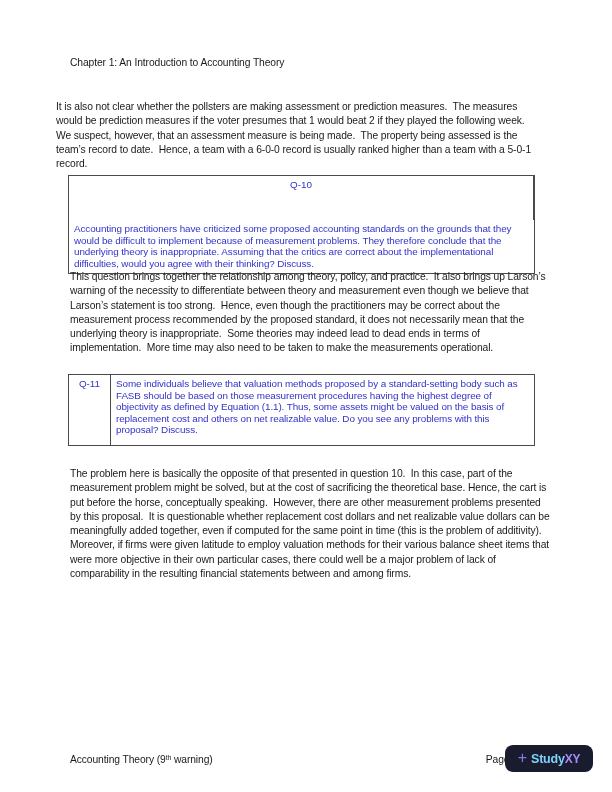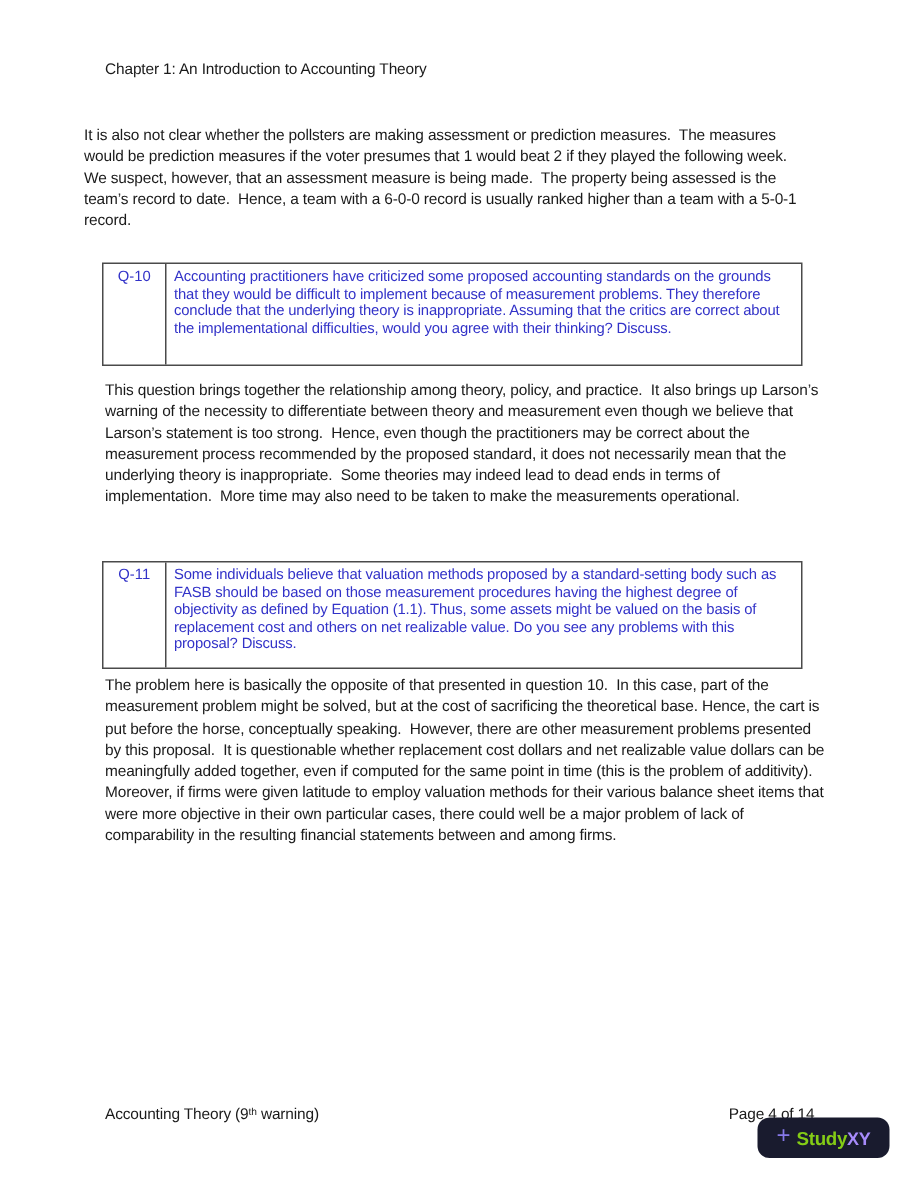--- a/index.html
+++ b/index.html
@@ -16,20 +16,21 @@
     color: #1a1a1a;
     overflow: hidden;
   }
   .body-text {
     position: absolute;
     font-size: 10.3px;
     line-height: 14.3px;
     color: #1a1a1a;
     white-space: pre-wrap;
     letter-spacing: -0.1px;
+    margin-top: 16px;
   }
   #chapter-header {
     left: 70px;
     top: 40px;
     width: 480px;
   }
   #para-1 { left: 56px; top: 84px;  width: 478px; }
   #para-2 { left: 70px; top: 254px; width: 478px; }
   #para-3 { left: 70px; top: 451px; width: 480px; }
 
@@ -39,21 +40,21 @@
     width: 467px;
     box-sizing: border-box;
     border: 1px solid #4a4a4a;
     display: flex;
     align-items: stretch;
     background: #ffffff;
     color: #3232c8;
     font-size: 9.9px;
     line-height: 11.5px;
   }
-  #question-box-10 { top: 175px; min-height: 69px; }
+  #question-box-10 { top: 175px; min-height: 69px; flex-direction: column; }
   #question-box-11 { top: 374px; min-height: 72px; }
   .question-label-cell {
     flex: 0 0 41px;
     border-right: 1px solid #4a4a4a;
     text-align: center;
     padding-top: 3px;
     font-size: 9.9px;
   }
   .question-text-cell {
     flex: 1 1 auto;
@@ -92,21 +93,21 @@
     justify-content: center;
   }
   .brand-plus {
     color: #8678e8;
     font-size: 16px;
     line-height: 1;
     margin: -2px 4px 0 0;
     font-weight: 400;
   }
   .brand-primary {
-    color: #84cc16;
+    color: #7dd3fc;
     font-size: 12.5px;
     font-weight: 700;
     letter-spacing: -0.2px;
   }
   .brand-secondary {
     color: #a78bfa;
     font-size: 12px;
     font-weight: 700;
     letter-spacing: -0.2px;
   }

